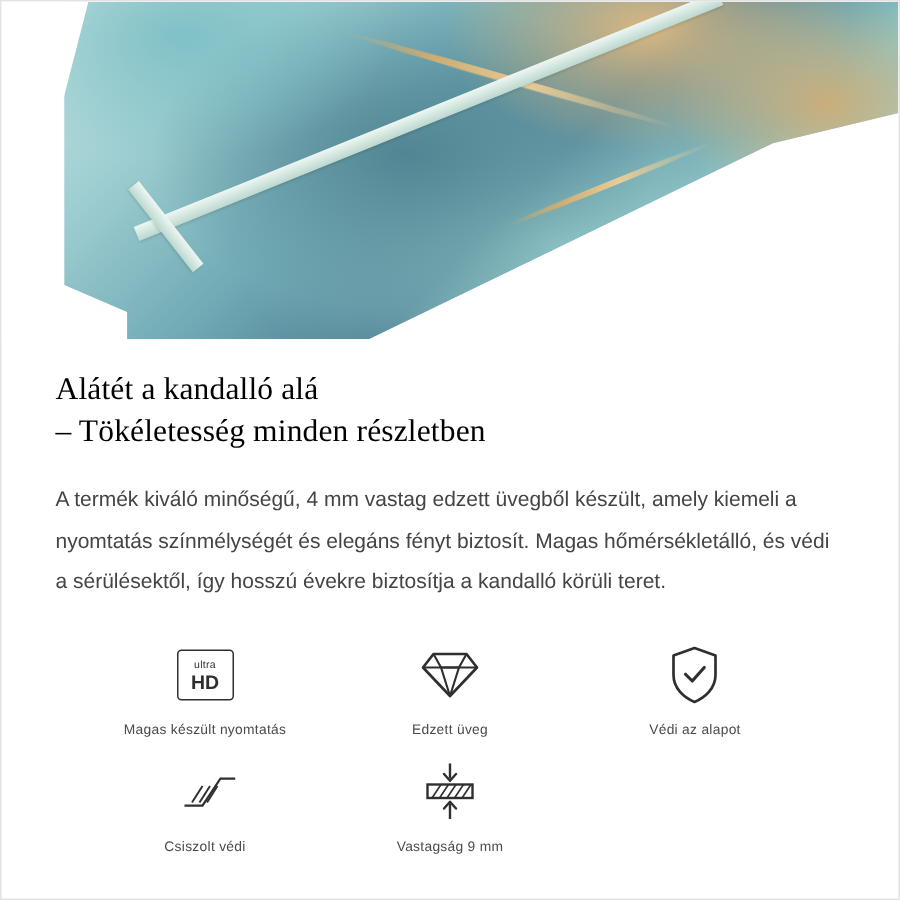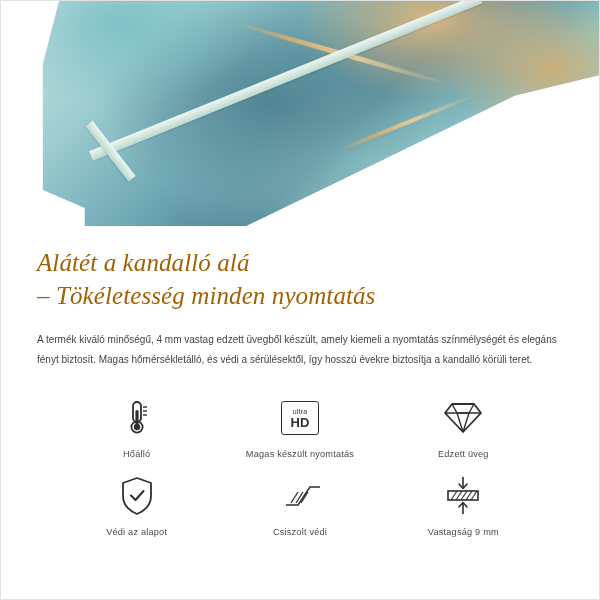--- a/index.html
+++ b/index.html
@@ -89,31 +89,30 @@
   .sparkle::after  { left: 0; top: 12px; width: 26px; height: 2px; }
   .sparkle-1 { right: 88px; top: 158px; }
   .sparkle-2 { right: 62px; top: 176px; transform: scale(0.62); }
 
   
   .content {
     padding: 20px 36px 0 36px;
   }
   .headline {
     font-family: "Liberation Serif", serif;
-    font-size: 25px;
+    font-size: 21px;
     line-height: 1.32;
     font-weight: 400;
-    color: #a16207;
+    color: #000000;
     margin: 0 0 18px 0;
     letter-spacing: 0.1px;
-    font-style: italic;
   }
   .headline .l2 { display: block; }
   .paragraph {
-    font-size: 10px;
+    font-size: 14px;
     line-height: 1.95;
     color: #444444;
     margin: 0;
     max-width: 530px;
   }
 
   
   .features {
     margin-top: 26px;
     display: grid;
@@ -176,40 +175,26 @@
     <div class="gold-vein-2"></div>
     <div class="glass-edge glass-edge-a"></div>
     <div class="glass-edge glass-edge-b"></div>
     <div class="sparkle sparkle-1"></div>
     <div class="sparkle sparkle-2"></div>
   </div>
 
   <div class="content">
     <h1 class="headline">
       <span>Alátét a kandalló alá</span>
-      <span class="l2">– Tökéletesség minden nyomtatás</span>
+      <span class="l2">– Tökéletesség minden részletben</span>
     </h1>
     <p class="paragraph">A termék kiváló minőségű, 4 mm vastag edzett üvegből készült, amely kiemeli a nyomtatás színmélységét és elegáns fényt biztosít. Magas hőmérsékletálló, és védi a sérülésektől, így hosszú évekre biztosítja a kandalló körüli teret.</p>
 
     <div class="features">
 
-      <div class="feature">
-        <div class="feature-icon">
-          <svg width="30" height="40" viewBox="0 0 30 40" aria-hidden="true">
-            <rect x="11" y="4" width="8" height="20" rx="4" fill="none" stroke="#2f2f2f" stroke-width="1.8"></rect>
-            <circle cx="15" cy="29" r="5.6" fill="none" stroke="#2f2f2f" stroke-width="1.8"></circle>
-            <rect x="13.4" y="12" width="3.2" height="15" rx="1.6" fill="#2f2f2f"></rect>
-            <circle cx="15" cy="29" r="3.2" fill="#2f2f2f"></circle>
-            <line x1="21" y1="9" x2="25" y2="9" stroke="#2f2f2f" stroke-width="1.4"></line>
-            <line x1="21" y1="13" x2="25" y2="13" stroke="#2f2f2f" stroke-width="1.4"></line>
-            <line x1="21" y1="17" x2="25" y2="17" stroke="#2f2f2f" stroke-width="1.4"></line>
-          </svg>
-        </div>
-        <div class="feature-label">Hőálló</div>
-      </div>
 
       <div class="feature">
         <div class="feature-icon">
           <div class="ultrahd-box">
             <span class="u">ultra</span>
             <span class="hd">HD</span>
           </div>
         </div>
         <div class="feature-label">Magas készült nyomtatás</div>
       </div>

